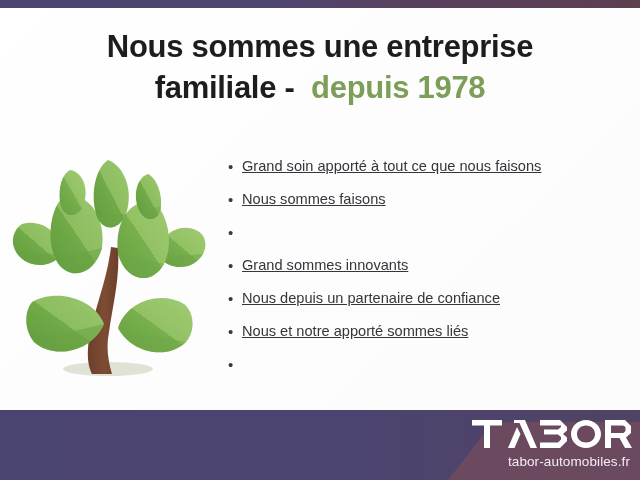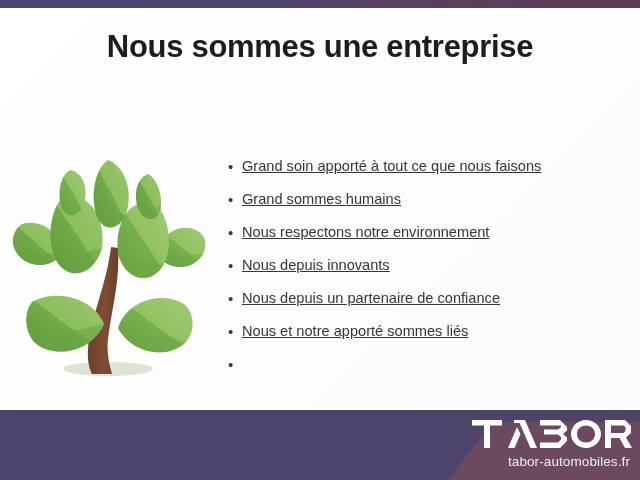--- a/index.html
+++ b/index.html
@@ -141,20 +141,21 @@
 </style>
 </head>
 <body>
 
 <div class="slide">
 
   <div class="top-bar"></div>
 
   <div class="headline">
     <span class="line">Nous sommes une entreprise</span>
+    <span class="line"><span>familiale</span><span class="dash">&nbsp;</span><span class="dash">-</span><span>&nbsp;&nbsp;</span><span class="accent">depuis 1978</span></span>
   </div>
 
   <div class="tree">
     <svg viewBox="0 0 200 232" xmlns="http://www.w3.org/2000/svg" aria-hidden="true">
       <defs>
         <linearGradient id="lfA" x1="0" y1="1" x2="1" y2="0">
           <stop offset="0%" stop-color="#5f9a3c"></stop>
           <stop offset="50%" stop-color="#72ab48"></stop>
           <stop offset="50%" stop-color="#8cbd5e"></stop>
           <stop offset="100%" stop-color="#9ac870"></stop>
@@ -225,29 +226,28 @@
     </svg>
   </div>
 
   <div class="bullets">
     <div class="bullet-row">
       <span class="bullet-dot">•</span>
       <span class="bullet-text">Grand soin apporté à tout ce que nous faisons</span>
     </div>
     <div class="bullet-row">
       <span class="bullet-dot">•</span>
-      <span class="bullet-text">Grand sommes humains</span>
-    </div>
-    <div class="bullet-row">
-      <span class="bullet-dot">•</span>
-      <span class="bullet-text">Nous respectons notre environnement</span>
-    </div>
-    <div class="bullet-row">
-      <span class="bullet-dot">•</span>
-      <span class="bullet-text">Nous depuis innovants</span>
+      <span class="bullet-text">Nous sommes faisons</span>
+    </div>
+    <div class="bullet-row">
+      <span class="bullet-dot">•</span>
+    </div>
+    <div class="bullet-row">
+      <span class="bullet-dot">•</span>
+      <span class="bullet-text">Grand sommes innovants</span>
     </div>
     <div class="bullet-row">
       <span class="bullet-dot">•</span>
       <span class="bullet-text">Nous depuis un partenaire de confiance</span>
     </div>
     <div class="bullet-row">
       <span class="bullet-dot">•</span>
       <span class="bullet-text">Nous et notre apporté sommes liés</span>
     </div>
     <div class="bullet-row">

